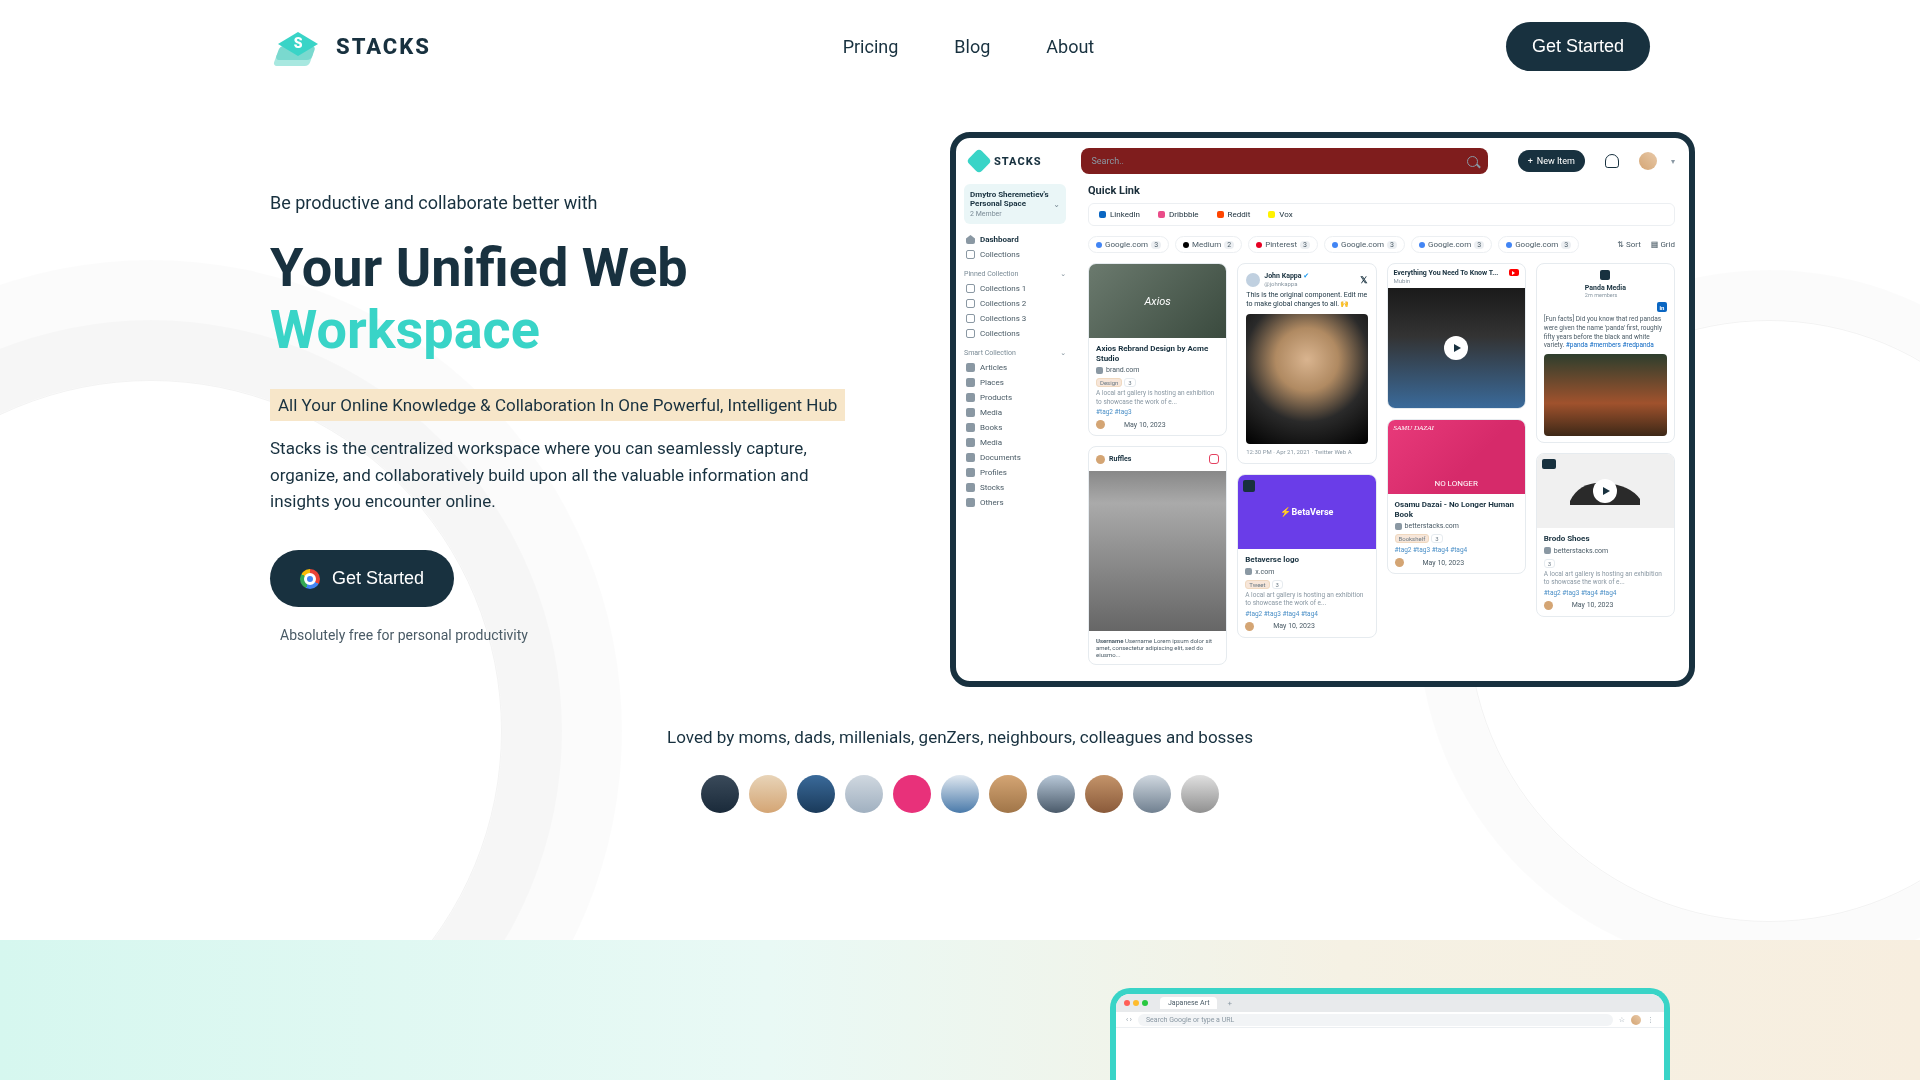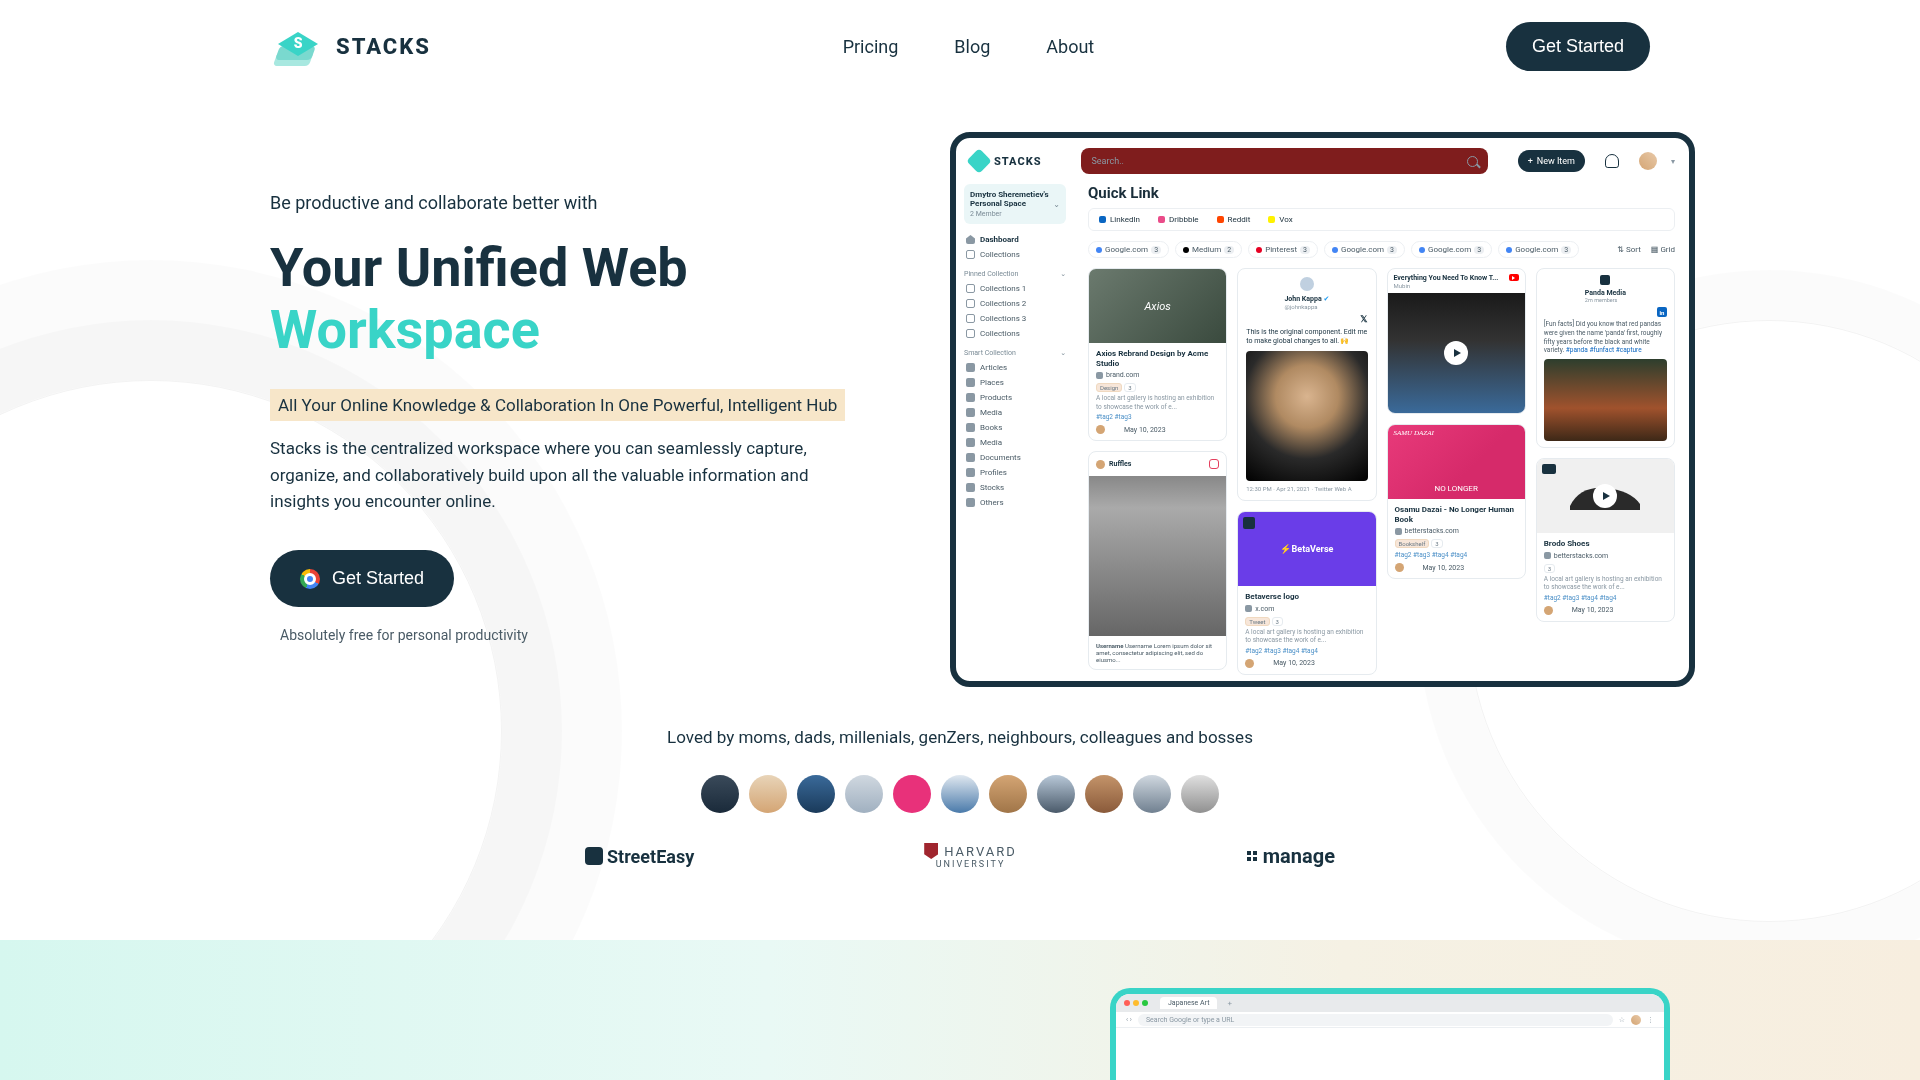--- a/index.html
+++ b/index.html
@@ -102,21 +102,21 @@
 .side-space .sub { font-size: 7px; color: #7a8b96; margin-top: 2px; }
 .side-space .chev2 { position: absolute; right: 6px; top: 50%; transform: translateY(-50%); font-size: 8px; color: #7a8b96; }
 .side-item { display: flex; align-items: center; gap: 5px; padding: 3px 2px; }
 .side-item.active { font-weight: 700; color: #18313f; }
 .side-head { font-size: 7px; color: #7a8b96; margin: 8px 0 3px; display: flex; justify-content: space-between; }
 .si-icon { width: 9px; height: 9px; background: #8a98a3; border-radius: 2px; flex-shrink: 0; }
 .si-icon.home { clip-path: polygon(50% 0, 100% 40%, 100% 100%, 0 100%, 0 40%); }
 .si-icon.grid { background: none; border: 1px solid #8a98a3; display: grid; grid-template-columns: 1fr 1fr; }
 
 .app-main { flex: 1; padding: 0 14px; overflow: hidden; }
-.ql-title { font-size: 15px; font-weight: 700; margin-bottom: 6px; }
+.ql-title { font-size: 11px; font-weight: 700; margin-bottom: 6px; }
 .ql-box {
   border: 1px solid #eceff2; border-radius: 6px; padding: 6px 10px; display: flex; gap: 18px; font-size: 8px;
 }
 .ql-item { display: flex; align-items: center; gap: 4px; }
 .ql-dot { width: 7px; height: 7px; border-radius: 2px; }
 .filter-row { display: flex; align-items: center; gap: 6px; margin: 10px 0; font-size: 8px; color: #4a5b66; flex-wrap: nowrap; }
 .chip { border: 1px solid #eceff2; border-radius: 999px; padding: 3px 7px; display: inline-flex; align-items: center; gap: 3px; white-space: nowrap; }
 .chip .cnt { background: #eceff2; border-radius: 4px; padding: 0 3px; font-size: 7px; }
 .chip .dotc { width: 6px; height: 6px; background: #4285f4; border-radius: 50%; }
 .filter-spacer { flex: 1; }
@@ -140,21 +140,21 @@
 .card .body { padding: 6px 7px; }
 .card .title { font-weight: 700; color: #18313f; font-size: 8px; margin-bottom: 3px; line-height: 1.2; }
 .card .meta { display: flex; align-items: center; gap: 3px; margin-bottom: 4px; }
 .card .sico { width: 7px; height: 7px; background: #8a98a3; border-radius: 2px; }
 .tag { display:inline-block;border:1px solid #e6ebef;border-radius:3px;padding:0 3px;font-size:6px;margin-right:2px;color:#6a7a86;}
 .tag.pill{background:#f7e6d9;border-color:#f0d9c0;}
 .card .blurb { font-size: 6.5px; line-height:1.3; color:#8a98a3; margin:2px 0; }
 .card .foot{display:flex;align-items:center;gap:19px;margin-top:4px;}
 .card .av{width:9px;height:9px;border-radius:50%;background:#d4a574;}
 .tweet { padding: 8px; }
-.tweet-head{display:flex;align-items:center;gap:4px;margin-bottom:4px;flex-direction:column;}
+.tweet-head{display:flex;align-items:center;gap:4px;margin-bottom:4px;}
 .tweet-av{width:14px;height:14px;border-radius:50%;background:#c0d0e0;}
 .tweet-name{font-weight:700;color:#18313f;font-size:7px;}
 .tweet-handle{font-size:6px;color:#8a98a3;}
 .x-icon{margin-left:auto;font-weight:900;font-size:9px;color:#18313f;}
 .vid-card{padding:0;}
 .vid-card .vtitle{font-size:7px;font-weight:700;color:#18313f;padding:5px 6px 0;display:flex;justify-content:space-between;}
 .yt{width:10px;height:7px;background:#ff0000;border-radius:2px;flex-shrink:0;display:flex;align-items:center;justify-content:center;}
 .yt::after{content:"";border-left:3px solid #fff;border-top:2px solid transparent;border-bottom:2px solid transparent;}
 .vid-card .vsub{font-size:6px;color:#8a98a3;padding:0 6px 4px;}
 .panda-card{padding:6px 7px;}
@@ -518,21 +518,21 @@
               <div class="col">
                 <div class="card panda-card">
                   <div class="panda-head">
                     <span class="panda-av"></span>
                     <span>
                       <div class="panda-name">Panda Media</div>
                       <div style="font-size:5.5px;color:#8a98a3;">2m members</div>
                     </span>
                     <span class="li-badge">in</span>
                   </div>
-                  <div class="panda-txt"><span>[Fun facts] Did you know that red pandas were given the name 'panda' first, roughly fifty years before the black and white variety.</span> <a href="#">#panda #funfact #capture</a></div>
+                  <div class="panda-txt"><span>[Fun facts] Did you know that red pandas were given the name 'panda' first, roughly fifty years before the black and white variety.</span> <a href="#">#panda #members #redpanda</a></div>
                   <div class="img panda" style="margin-top:4px;border-radius:4px;height:82px;"></div>
                 </div>
                 <div class="card">
                   <div class="img shoe">
                     <span class="cam-badge"></span>
                     <span class="play-btn"></span>
                     <svg width="80" height="40" viewBox="0 0 80 40">
                         <path d="M5 30 Q 15 10 40 12 Q 65 14 75 28 L 75 34 L 5 34 Z" fill="#2a2a2a"></path>
                       </svg>
                   </div>
@@ -566,42 +566,20 @@
         <span class="a"></span>
         <span class="a"></span>
       <span class="a"></span>
         <span class="a"></span>
         <span class="a"></span>
       <span class="a"></span>
         <span class="a"></span>
         <span class="a"></span>
       <span class="a"></span>
         <span class="a"></span>
-    </div>
-    <div class="logos">
-      <div class="logo-streeteasy">
-          <span class="bub"></span>
-          <span>StreetEasy</span>
-        </div>
-      <div class="logo-harvard">
-        <div class="big">
-            <span class="shield"></span>
-            <span>HARVARD</span>
-          </div>
-        <div>UNIVERSITY</div>
-      </div>
-      <div class="logo-manage">
-          <span class="dots">
-            <span></span>
-            <span></span>
-            <span></span>
-            <span></span>
-          </span>
-          <span>manage</span>
-        </div>
     </div>
   </section>
 </div>
 
 <div class="browser-peek">
   <div class="bp-tabs">
     <span class="bp-dots">
         <span></span>
         <span></span>
         <span></span>

